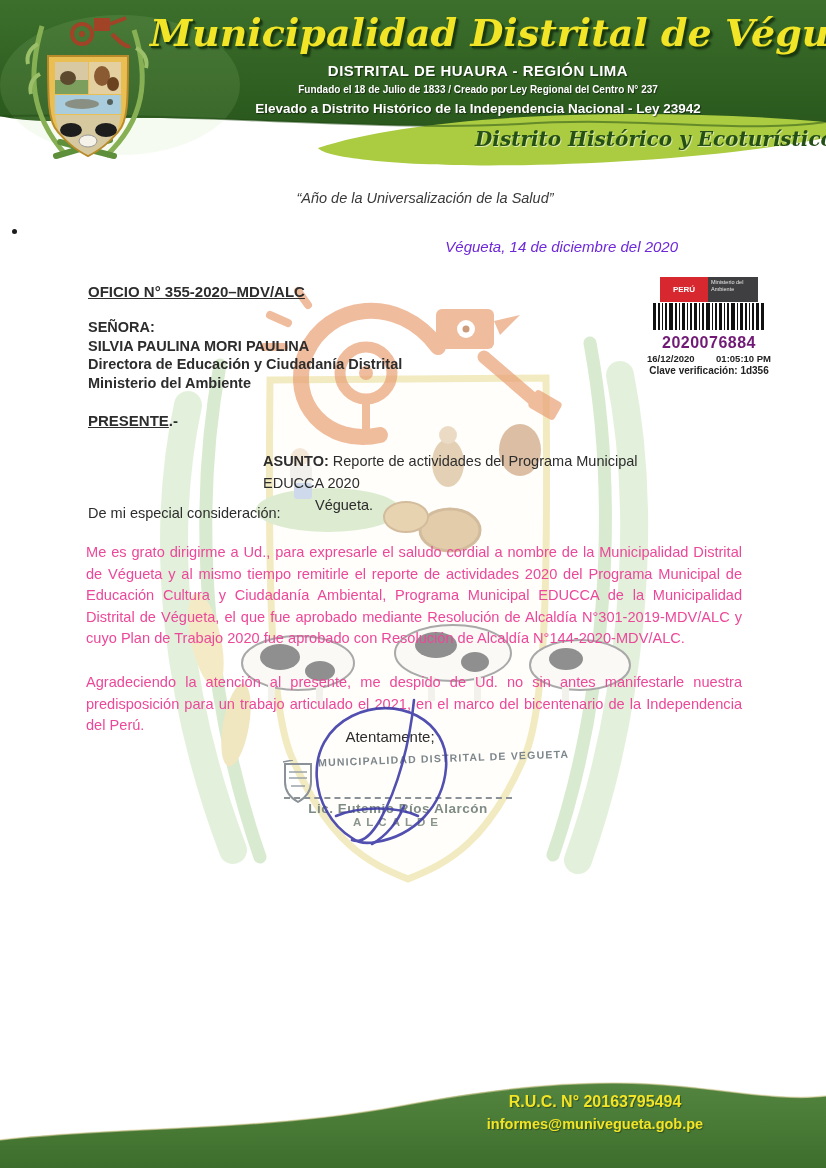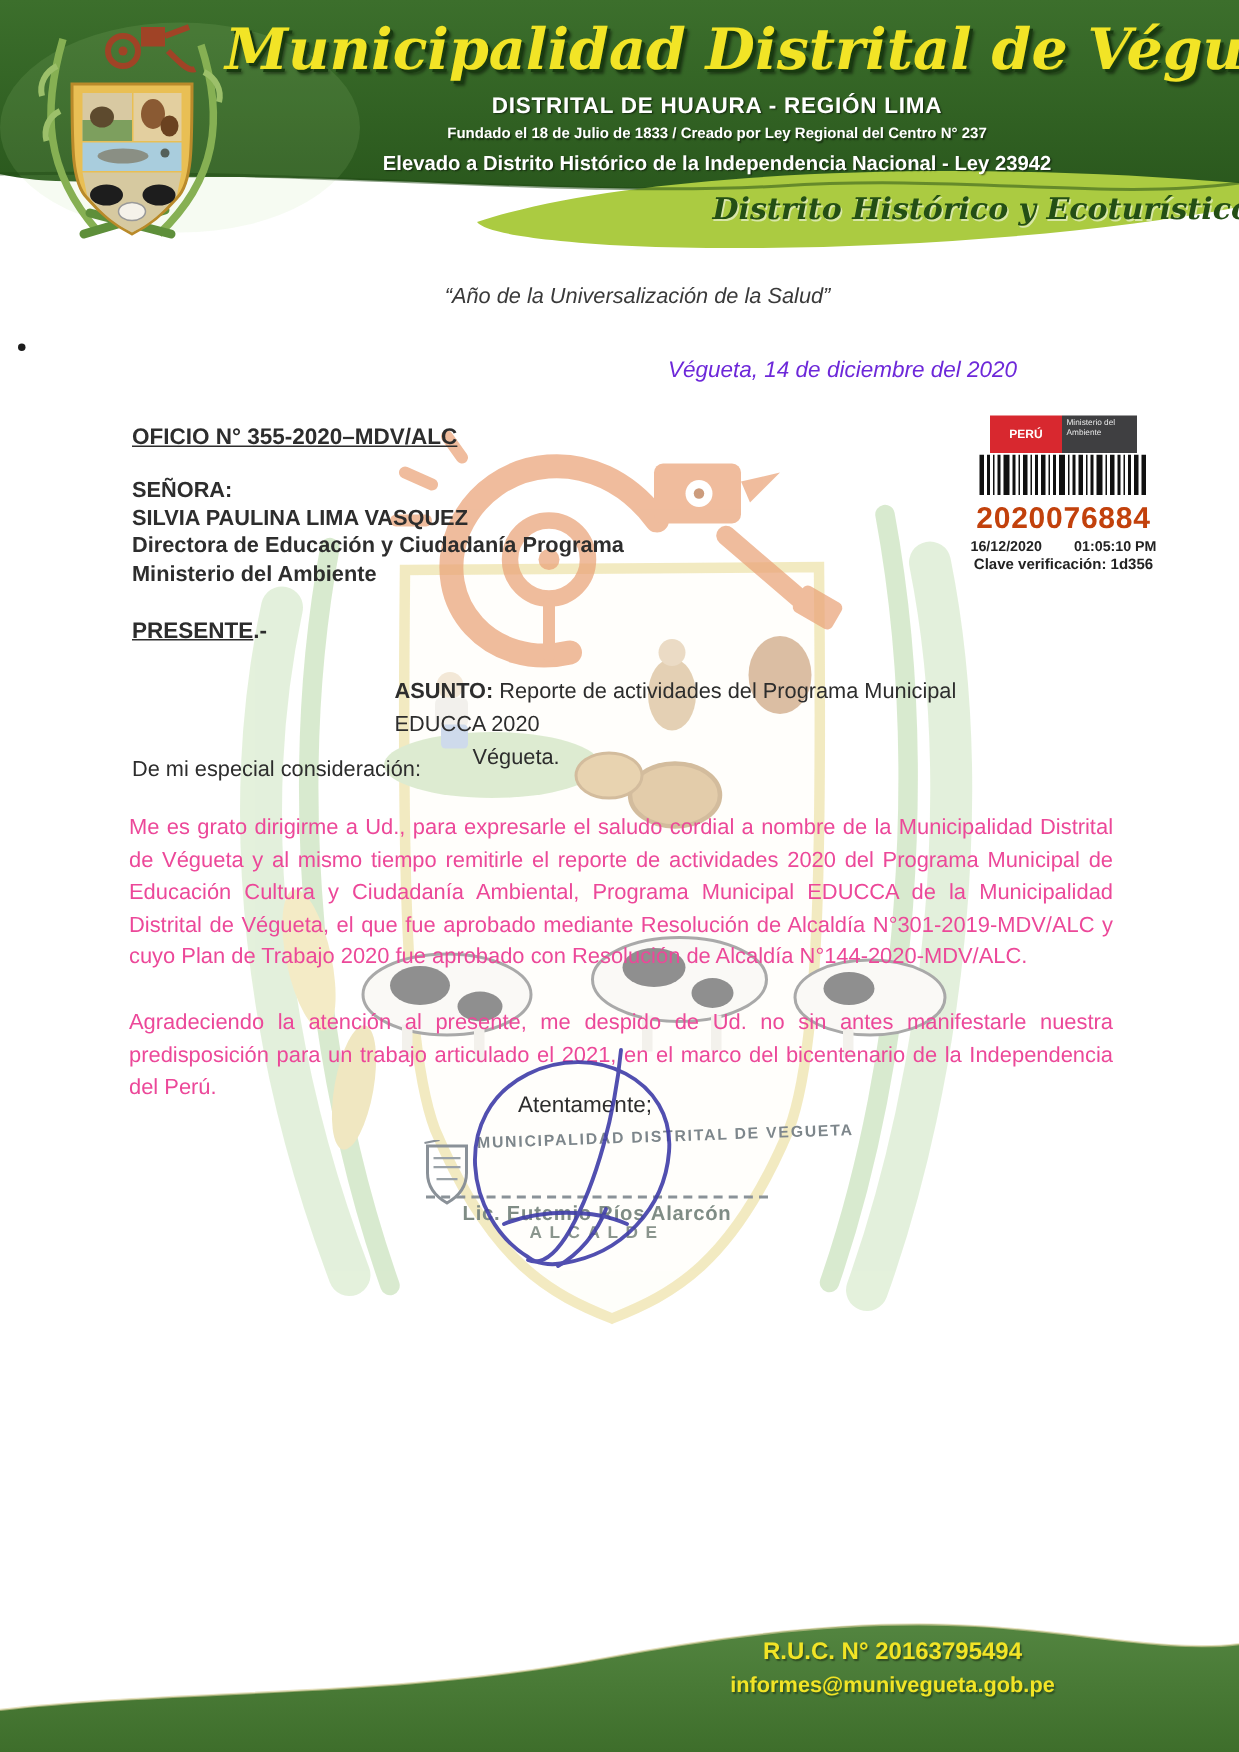--- a/index.html
+++ b/index.html
@@ -49,21 +49,21 @@
   .p2{top:672px;}
   .closing{left:310px;top:728px;width:160px;text-align:center;z-index:5;font-size:15px;}
   
   .rstamp{left:645px;top:277px;width:128px;z-index:6;}
   .rstamp .logos{display:flex;justify-content:center;}
   .peru-box{width:48px;height:25px;background:var(--stamp_red,#d8282f);color:#fff;
     font-size:8px;font-weight:bold;display:flex;align-items:center;justify-content:center;text-align:right;}
   .minam-box{width:50px;height:25px;background:#3f3f41;color:#e8e8e8;
     font-size:5.5px;line-height:6.5px;padding:2px 3px;box-sizing:border-box;}
   .rstamp .code{width:100%;text-align:center;margin-top:1px;}
-  .rstamp .num{font-size:20px;font-weight:bold;letter-spacing:.5px;color:#c2410c;
+  .rstamp .num{font-size:16px;font-weight:bold;letter-spacing:.5px;color:#701a75;
     text-align:center;margin-top:0px;}
   .rstamp .dt{display:flex;justify-content:space-between;font-size:9.5px;font-weight:bold;
     color:#222;margin-top:1px;padding:0 2px;}
   .rstamp .clave{font-size:10px;font-weight:bold;color:#222;text-align:center;margin-top:1px;}
   
   .seal-text{left:318px;top:752px;z-index:6;font-size:10.5px;font-weight:bold;
     color:#7d868b;letter-spacing:1.2px;transform:rotate(-2deg);white-space:nowrap;}
   .dash-line{left:284px;top:797px;width:228px;border-top:2px dashed #8a9298;z-index:6;}
   .signer{left:284px;top:801px;width:228px;text-align:center;z-index:6;
     font-size:13.5px;font-weight:bold;color:#7f8c85;letter-spacing:.5px;}
@@ -183,22 +183,22 @@
     </g>
   </svg>
 
   <div class="abs quote">“Año de la Universalización de la Salud”</div>
   <div class="abs ink-dot"></div>
   <div class="abs dateline">Végueta, 14 de diciembre del 2020</div>
   <div class="abs oficio">OFICIO N° 355-2020–MDV/ALC</div>
 
   <div class="abs recipient">
     <div>SEÑORA:</div>
-    <div>SILVIA PAULINA LIMA VASQUEZ</div>
-    <div>Directora de Educación y Ciudadanía Programa</div>
+    <div>SILVIA PAULINA MORI PAULINA</div>
+    <div>Directora de Educación y Ciudadanía Distrital</div>
     <div>Ministerio del Ambiente</div>
   </div>
 
   <div class="abs presente"><u>PRESENTE</u><span>.-</span></div>
 
   <div class="abs subject">
     <div><span class="lbl">ASUNTO:</span>
       <span>Reporte de actividades del Programa Municipal EDUCCA 2020</span></div>
     <div class="l2">Végueta.</div>
   </div>

